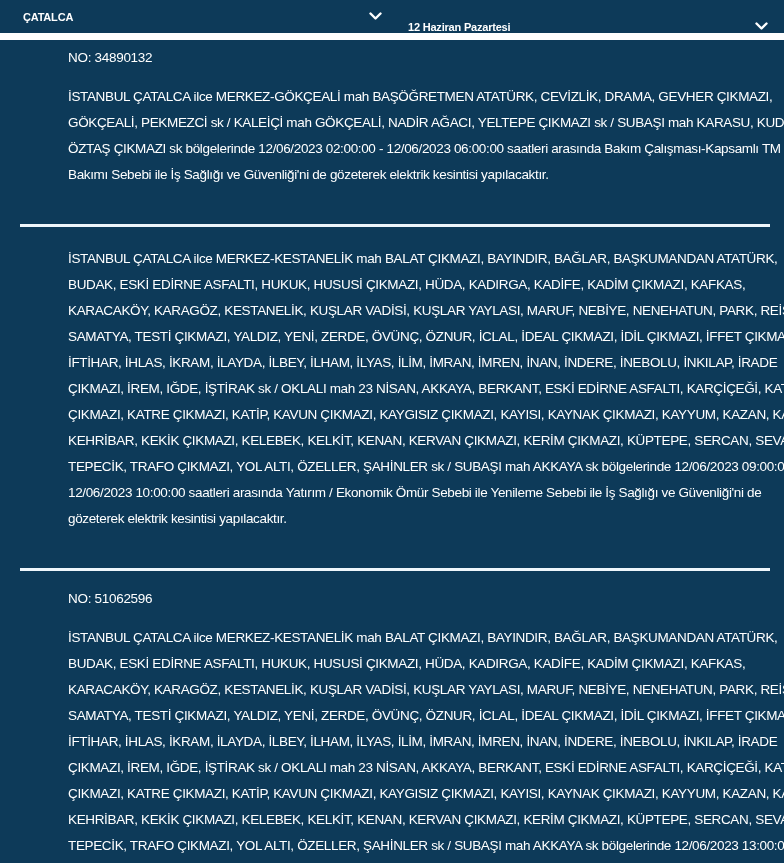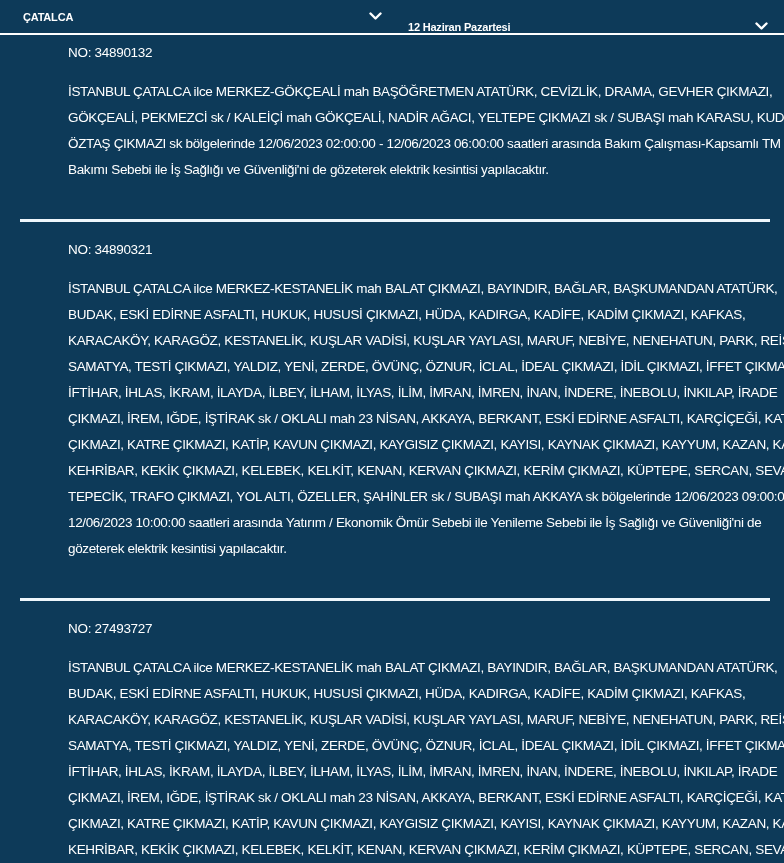--- a/index.html
+++ b/index.html
@@ -6,21 +6,21 @@
   body {
     width: 784px; height: 863px; overflow: hidden;
     background: #0d3a59;
     color: #ffffff;
     font-family: "Liberation Sans", "DejaVu Sans", sans-serif;
   }
   .topbar {
     position: relative;
     height: 33px;
     display: flex;
-    border-bottom: 2px solid #ffffff;
+    border-bottom: 7px solid #ffffff;
   }
   .select {
     position: relative;
     height: 33px;
     display: flex;
     align-items: center;
     box-sizing: border-box;
   }
   .select.left { width: 392px; padding-left: 23px; padding-right: 10px; }
   .select.right { width: 392px; padding-left: 16px; padding-right: 16px; align-items: flex-end; }
@@ -77,22 +77,21 @@
 </div>
 
 <div class="content">
   <div class="record" style="padding-top:9px;">
     <p class="rec-no">NO: 34890132</p>
     <p class="rec-text">İSTANBUL ÇATALCA ilce MERKEZ-GÖKÇEALİ mah BAŞÖĞRETMEN ATATÜRK, CEVİZLİK, DRAMA, GEVHER ÇIKMAZI, GÖKÇEALİ, PEKMEZCİ sk / KALEİÇİ mah GÖKÇEALİ, NADİR AĞACI, YELTEPE ÇIKMAZI sk / SUBAŞI mah KARASU, KUDRET, ÖZTAŞ ÇIKMAZI sk bölgelerinde 12/06/2023 02:00:00 - 12/06/2023 06:00:00 saatleri arasında Bakım Çalışması-Kapsamlı TM Bakımı Sebebi ile İş Sağlığı ve Güvenliği'ni de gözeterek elektrik kesintisi yapılacaktır.</p>
   </div>
   <div class="divider" style="margin-top:36px;"></div>
 
   <div class="record" style="padding-top:19px;">
-    <p class="rec-no">NO: 34890321</p>
     <p class="rec-text">İSTANBUL ÇATALCA ilce MERKEZ-KESTANELİK mah BALAT ÇIKMAZI, BAYINDIR, BAĞLAR, BAŞKUMANDAN ATATÜRK, BUDAK, ESKİ EDİRNE ASFALTI, HUKUK, HUSUSİ ÇIKMAZI, HÜDA, KADIRGA, KADİFE, KADİM ÇIKMAZI, KAFKAS, KARACAKÖY, KARAGÖZ, KESTANELİK, KUŞLAR VADİSİ, KUŞLAR YAYLASI, MARUF, NEBİYE, NENEHATUN, PARK, REİS, SAMATYA, TESTİ ÇIKMAZI, YALDIZ, YENİ, ZERDE, ÖVÜNÇ, ÖZNUR, İCLAL, İDEAL ÇIKMAZI, İDİL ÇIKMAZI, İFFET ÇIKMAZI, İFTİHAR, İHLAS, İKRAM, İLAYDA, İLBEY, İLHAM, İLYAS, İLİM, İMRAN, İMREN, İNAN, İNDERE, İNEBOLU, İNKILAP, İRADE ÇIKMAZI, İREM, IĞDE, İŞTİRAK sk / OKLALI mah 23 NİSAN, AKKAYA, BERKANT, ESKİ EDİRNE ASFALTI, KARÇİÇEĞİ, KATMER ÇIKMAZI, KATRE ÇIKMAZI, KATİP, KAVUN ÇIKMAZI, KAYGISIZ ÇIKMAZI, KAYISI, KAYNAK ÇIKMAZI, KAYYUM, KAZAN, KAŞİF, KEHRİBAR, KEKİK ÇIKMAZI, KELEBEK, KELKİT, KENAN, KERVAN ÇIKMAZI, KERİM ÇIKMAZI, KÜPTEPE, SERCAN, SEVAL, TEPECİK, TRAFO ÇIKMAZI, YOL ALTI, ÖZELLER, ŞAHİNLER sk / SUBAŞI mah AKKAYA sk bölgelerinde 12/06/2023 09:00:00 - 12/06/2023 10:00:00 saatleri arasında Yatırım / Ekonomik Ömür Sebebi ile Yenileme Sebebi ile İş Sağlığı ve Güvenliği'ni de gözeterek elektrik kesintisi yapılacaktır.</p>
   </div>
   <div class="divider" style="margin-top:36px;"></div>
 
   <div class="record" style="padding-top:19px;">
-    <p class="rec-no">NO: 27493727</p>
+    <p class="rec-no">NO: 51062596</p>
     <p class="rec-text">İSTANBUL ÇATALCA ilce MERKEZ-KESTANELİK mah BALAT ÇIKMAZI, BAYINDIR, BAĞLAR, BAŞKUMANDAN ATATÜRK, BUDAK, ESKİ EDİRNE ASFALTI, HUKUK, HUSUSİ ÇIKMAZI, HÜDA, KADIRGA, KADİFE, KADİM ÇIKMAZI, KAFKAS, KARACAKÖY, KARAGÖZ, KESTANELİK, KUŞLAR VADİSİ, KUŞLAR YAYLASI, MARUF, NEBİYE, NENEHATUN, PARK, REİS, SAMATYA, TESTİ ÇIKMAZI, YALDIZ, YENİ, ZERDE, ÖVÜNÇ, ÖZNUR, İCLAL, İDEAL ÇIKMAZI, İDİL ÇIKMAZI, İFFET ÇIKMAZI, İFTİHAR, İHLAS, İKRAM, İLAYDA, İLBEY, İLHAM, İLYAS, İLİM, İMRAN, İMREN, İNAN, İNDERE, İNEBOLU, İNKILAP, İRADE ÇIKMAZI, İREM, IĞDE, İŞTİRAK sk / OKLALI mah 23 NİSAN, AKKAYA, BERKANT, ESKİ EDİRNE ASFALTI, KARÇİÇEĞİ, KATMER ÇIKMAZI, KATRE ÇIKMAZI, KATİP, KAVUN ÇIKMAZI, KAYGISIZ ÇIKMAZI, KAYISI, KAYNAK ÇIKMAZI, KAYYUM, KAZAN, KAŞİF, KEHRİBAR, KEKİK ÇIKMAZI, KELEBEK, KELKİT, KENAN, KERVAN ÇIKMAZI, KERİM ÇIKMAZI, KÜPTEPE, SERCAN, SEVAL, TEPECİK, TRAFO ÇIKMAZI, YOL ALTI, ÖZELLER, ŞAHİNLER sk / SUBAŞI mah AKKAYA sk bölgelerinde 12/06/2023 13:00:00 - 12/06/2023 14:00:00 saatleri arasında Yatırım / Ekonomik Ömür Sebebi ile Yenileme Sebebi ile İş Sağlığı ve Güvenliği'ni de gözeterek elektrik kesintisi yapılacaktır.</p>
   </div>
 </div>
 
 </body></html>

